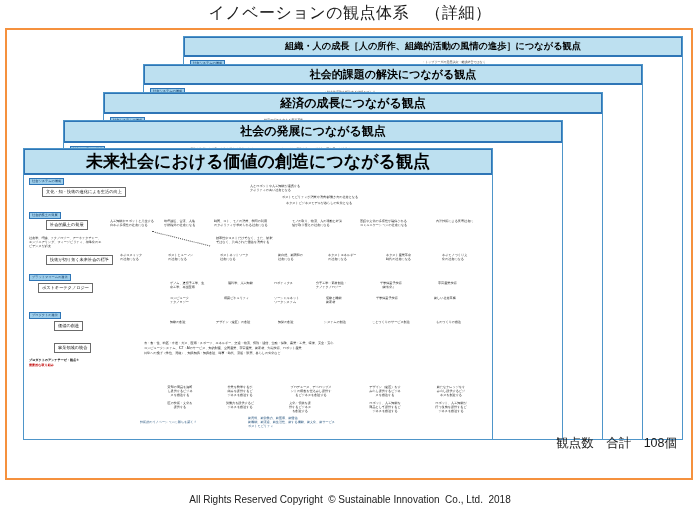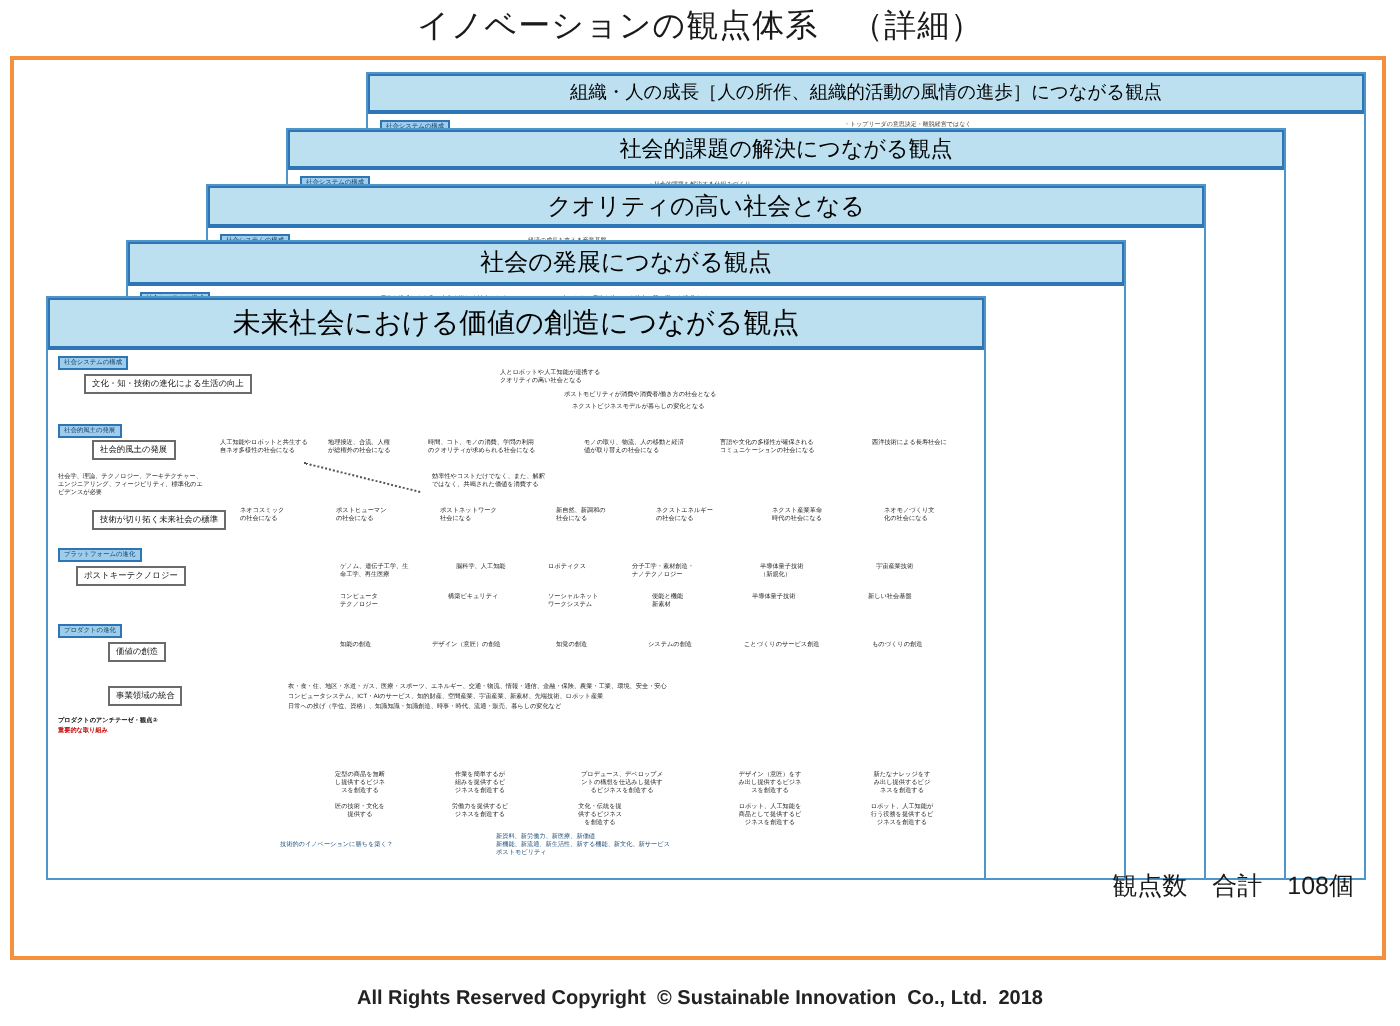--- a/index.html
+++ b/index.html
@@ -51,21 +51,21 @@
   .card-head-inner{
     border:1px solid #2E75B6;
     background:#BDE0F0;
     box-sizing:border-box;
     width:100%;height:100%;
     display:flex;align-items:center;justify-content:center;
   }
   .card-title{
     color:#000;
     white-space:nowrap;
-    font-weight:400;
+    font-weight:700;
   }
 
   
   .cat-tag{
     position:absolute;
     background:#9DCDEA;
     border:1px solid #2E75B6;
     color:#14406b;
     font-size:3.2px;
     line-height:1.05;
@@ -117,21 +117,20 @@
     right:14px;bottom:26px;
     font-size:12.5px;color:#1a1a1a;
     white-space:pre;
   }
 
   
   .footer{
     position:absolute;left:0;bottom:8px;width:700px;
     text-align:center;font-size:10px;color:#222;
     white-space:pre;
-    font-weight:bold;
   }
 </style>
 </head>
 <body>
 
 <div id="slide">
 
   <div class="slide-title">イノベーションの観点体系　（詳細）</div>
 
   <div class="outer-frame">
@@ -155,21 +154,21 @@
         </div>
       </div>
       <div class="cat-tag" style="left:6px;top:23px;">社会システムの構成</div>
       <div class="ghost" style="left:180px;top:26px;width:230px;">・社会的課題を解決する仕組みづくり</div>
       <div class="ghost" style="left:368px;top:80px;width:110px;">ちの未熟な知識\nを満らしていく</div>
     </div>
 
     <div class="card" style="left:96px;top:62px;width:500px;height:348px;">
       <div class="card-head" style="height:21px;">
         <div class="card-head-inner">
-          <span class="card-title" style="font-size:12px;">クオリティの高い社会となる</span>
+          <span class="card-title" style="font-size:12px;">経済の成長につながる観点</span>
         </div>
       </div>
       <div class="cat-tag" style="left:6px;top:24px;">社会システムの構成</div>
       <div class="ghost" style="left:160px;top:26px;width:230px;">経済の成長を支える産業基盤</div>
     </div>
 
     <div class="card" style="left:56px;top:90px;width:500px;height:320px;">
       <div class="card-head" style="height:22px;">
         <div class="card-head-inner">
           <span class="card-title" style="font-size:12px;">社会の発展につながる観点</span>
@@ -178,21 +177,21 @@
       <div class="cat-tag" style="left:6px;top:25px;">社会システムの構成</div>
       <div class="box-label" style="left:14px;top:33px;font-size:3.6px;">社会の発展</div>
       <div class="ghost" style="left:126px;top:27px;width:360px;">個性を追求しより良い人生を送れる社会となる　・・・・・・　一人ひとりの個性を生かせる社会、夢や思いを追求まで
 文化・知・技術を追求しより良い人生を送れる社会となる</div>
     </div>
 
     <div class="card" style="left:16px;top:118px;width:470px;height:292px;">
 
       <div class="card-head" style="height:26px;">
         <div class="card-head-inner">
-          <span class="card-title" style="font-size:14px;">未来社会における価値の創造につながる観点</span>
+          <span class="card-title" style="font-size:17px;">未来社会における価値の創造につながる観点</span>
         </div>
       </div>
 
       <div class="cat-tag" style="left:5px;top:29px;">社会システムの構成</div>
       <div class="box-label" style="left:18px;top:38px;">文化・知・技術の進化による生活の向上</div>
       <div class="micro" style="left:226px;top:36px;width:140px;">人とロボットや人工知能が連携する
 クオリティの高い社会となる</div>
       <div class="micro" style="left:258px;top:47px;width:150px;">ポストモビリティが消費や消費者/働き方の社会となる</div>
       <div class="micro" style="left:262px;top:53px;width:150px;">ネクストビジネスモデルが暮らしの変化となる</div>
 

